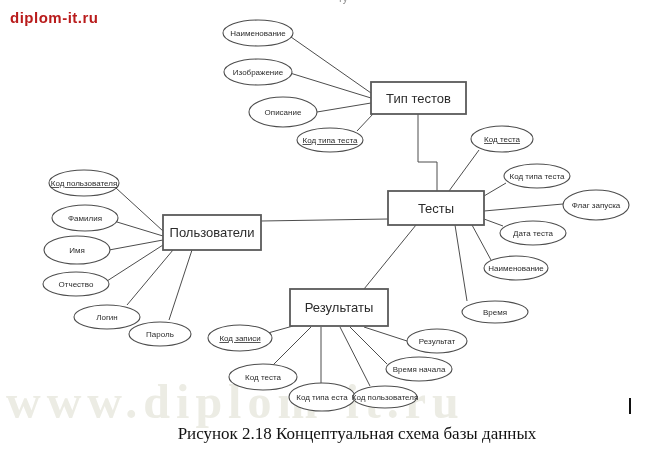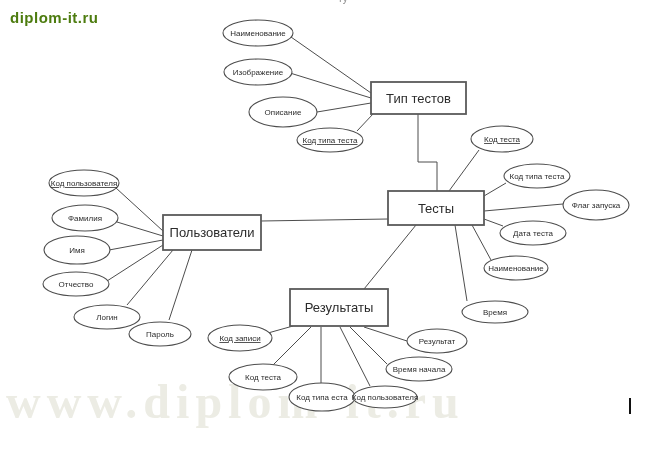--- a/index.html
+++ b/index.html
@@ -10,21 +10,21 @@
     background: #ffffff;
     overflow: hidden;
     font-family: "Liberation Sans", sans-serif;
   }
   #site-logo {
     position: absolute;
     left: 10px;
     top: 9px;
     font-size: 15px;
     font-weight: bold;
-    color: #4d7c0f;
+    color: #b91c1c;
     letter-spacing: 0.5px;
     user-select: none;
   }
   #top-fragment {
     position: absolute;
     left: 338px;
     top: -7px;
     font-size: 10px;
     color: #8a8a8a;
   }
@@ -167,14 +167,15 @@
       <rect x="388" y="191" width="96" height="34" class="entity-rect" stroke="#5a5a5a"></rect>
       <text x="436" y="212.5" text-anchor="middle" class="entity-label" fill="#2b2b2b">Тесты</text>
       <rect x="163" y="215" width="98" height="35" class="entity-rect" stroke="#5a5a5a"></rect>
       <text x="212" y="237" text-anchor="middle" class="entity-label" fill="#2b2b2b">Пользователи</text>
       <rect x="290" y="289" width="98" height="37" class="entity-rect" stroke="#5a5a5a"></rect>
       <text x="339" y="312" text-anchor="middle" class="entity-label" fill="#2b2b2b">Результаты</text>
     </svg>
 
   <div id="cursor-mark"></div>
 
+  <div id="figure-caption">Рисунок 2.18 Концептуальная схема базы данных</div>
 
 </div>
 
 </body></html>

